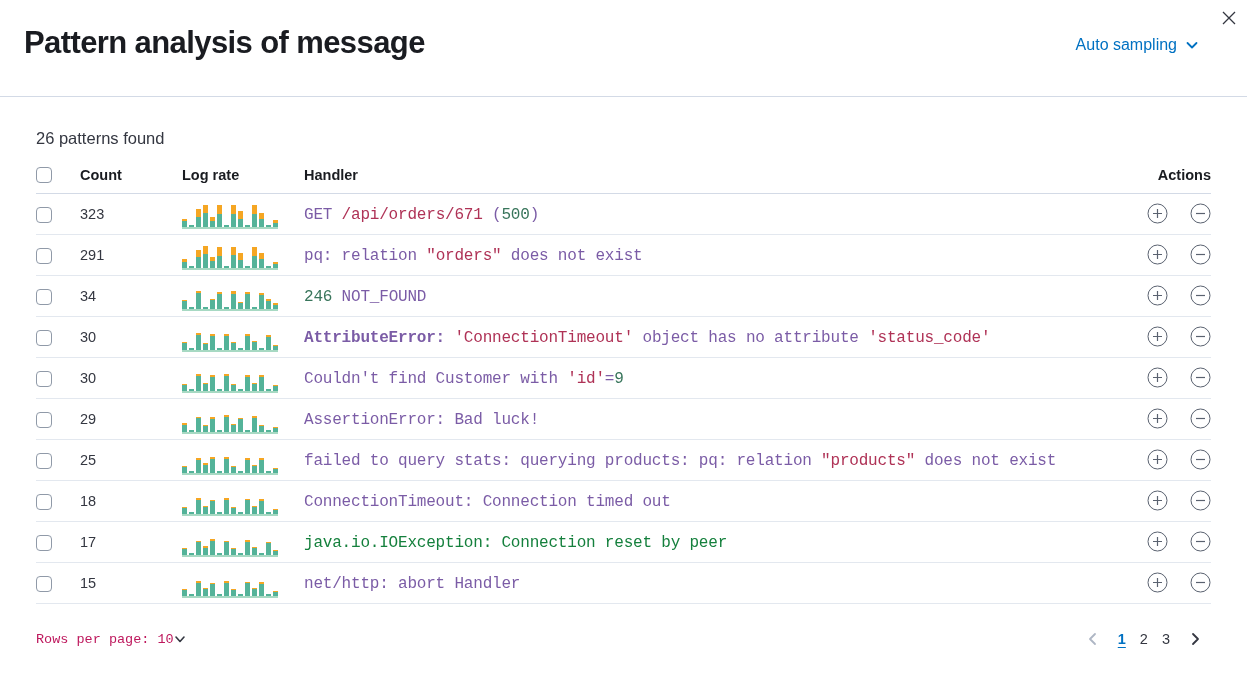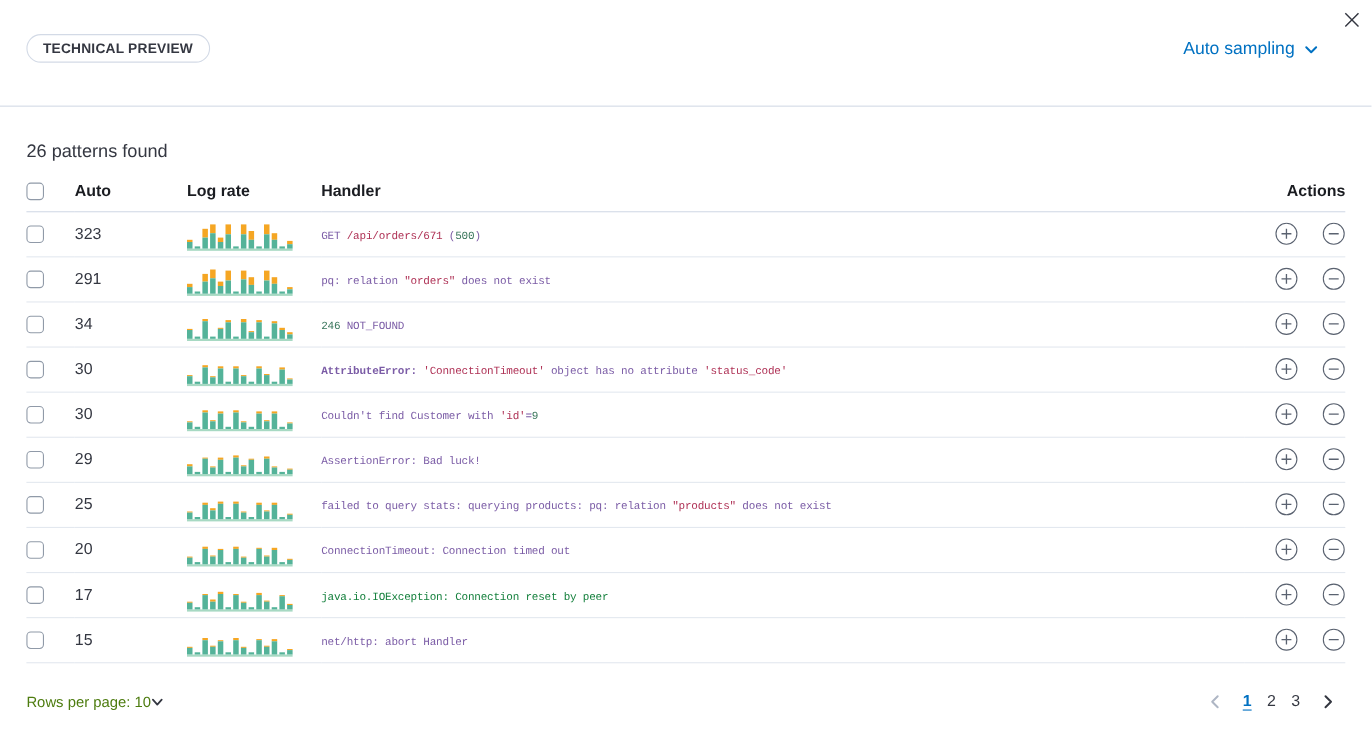--- a/index.html
+++ b/index.html
@@ -43,21 +43,21 @@
     margin-bottom: 8px;
   }
   .sampling-btn {
     margin-left: auto; margin-right: 24px;
     background: none; border: none; cursor: pointer;
     display: flex; align-items: center; gap: 8px;
     font-size: 16px; color: var(--accent-blue);
     font-family: "Liberation Sans", sans-serif;
     padding: 0; padding-bottom: 6px;
   }
-  .content { padding: 0 24px; margin-top: 12px; }
+  .content { padding: 0 36px; margin-top: 12px; }
   .summary {
     margin: 32px 0 14px 0; font-size: 16.5px; color: #343741;
   }
   table { width: 100%; border-collapse: collapse; }
   thead th {
     text-align: left; font-size: 14.5px; font-weight: 700; color: #1A1C21;
     padding: 4px 0 10px 0; border-bottom: 1px solid var(--border-strong);
     white-space: nowrap;
   }
   th.col-check, td.cell-check { width: 44px; }
@@ -77,36 +77,36 @@
   .spark {
     width: 96px; height: 30px;
     display: flex; align-items: flex-end; gap: 2px;
     border-bottom: 2px solid var(--bar-baseline);
   }
   .spark .bar { width: 5px; display: flex; flex-direction: column; justify-content: flex-end; }
   .spark .seg-o { width: 100%; }
   .spark .seg-g { width: 100%; }
   .example-text {
     font-family: "Liberation Mono", "DejaVu Sans Mono", monospace;
-    font-size: 10px; white-space: nowrap; letter-spacing: -0.2px;
+    font-size: 16px; white-space: nowrap; letter-spacing: -0.2px;
   }
   .action-btn {
     background: none; border: none; cursor: pointer; padding: 0;
     width: 22px; height: 22px; vertical-align: middle;
   }
   .action-btn + .action-btn { margin-left: 16px; }
   .footer {
     display: flex; justify-content: space-between; align-items: center;
     margin-top: 25px;
   }
   .rows-per-page {
     background: none; border: none; cursor: pointer; padding: 0;
     display: flex; align-items: center; gap: 0;
-    font-size: 13.5px; color: #4d7c0f;
-    font-family: Liberation Sans, sans-serif;
+    font-size: 13.5px; color: #be185d;
+    font-family: Liberation Mono, monospace;
   }
   .pagination { display: flex; align-items: center; gap: 6px; margin-right: 4px; }
   .page-btn {
     background: none; border: none; cursor: pointer;
     font-size: 14.5px; color: #343741; padding: 2px 7px;
     font-family: "Liberation Sans", sans-serif;
   }
   .page-btn.active {
     color: var(--accent-blue); font-weight: 700;
     text-decoration: underline; text-underline-offset: 3px;
@@ -119,37 +119,37 @@
 </head>
 <body>
 
 <button class="close-btn" aria-label="Close">
   <svg width="16" height="16" viewBox="0 0 16 16">
     <path d="M2 2 L14 14 M14 2 L2 14" stroke="#343741" stroke-width="1.3" fill="none"></path>
   </svg>
 </button>
 
 <div class="header-bar">
-  <span class="badge">TECHNICAL PREVIEW</span>
+  <h1 class="page-title">Pattern analysis of message</h1>
   <button class="sampling-btn">
     <span>Auto sampling</span>
     <svg width="14" height="14" viewBox="0 0 14 14">
       <path d="M2.5 5 L7 9.5 L11.5 5" stroke="#0071C2" stroke-width="1.8" fill="none" stroke-linecap="round" stroke-linejoin="round"></path>
     </svg>
   </button>
 </div>
 
 <div class="content">
   <p class="summary">26 patterns found</p>
 
   <table>
     <thead>
       <tr>
         <th class="col-check"><span class="checkbox"></span></th>
-        <th class="col-count">Auto</th>
+        <th class="col-count">Count</th>
         <th class="col-lograte">Log rate</th>
         <th>Handler</th>
         <th class="col-actions">Actions</th>
       </tr>
     </thead>
     <tbody>
   <tr>
     <td class="cell-check"><span class="checkbox"></span></td>
     <td class="cell-count"><span class="count-text">323</span></td>
     <td class="cell-lograte">
@@ -676,21 +676,21 @@
         <svg width="21" height="21" viewBox="0 0 21 21">
           <circle cx="10.5" cy="10.5" r="9.5" stroke="#5A6270" stroke-width="1" fill="none"></circle>
           <path d="M6 10.5 H15" stroke="#5A6270" stroke-width="1.2" fill="none"></path>
         </svg>
       </button>
     </td>
   </tr>
 
   <tr>
     <td class="cell-check"><span class="checkbox"></span></td>
-    <td class="cell-count"><span class="count-text">20</span></td>
+    <td class="cell-count"><span class="count-text">18</span></td>
     <td class="cell-lograte">
             <div class="spark">
               <div class="bar">
                 <div class="seg-o" style="height: 1px; background: rgb(245, 166, 35);"></div>
                 <div class="seg-g" style="height: 6px; background: rgb(84, 179, 153);"></div>
               </div>
               <div class="bar">
                 <div class="seg-g" style="height: 2px; background: rgb(84, 179, 153);"></div>
               </div>
               <div class="bar">

